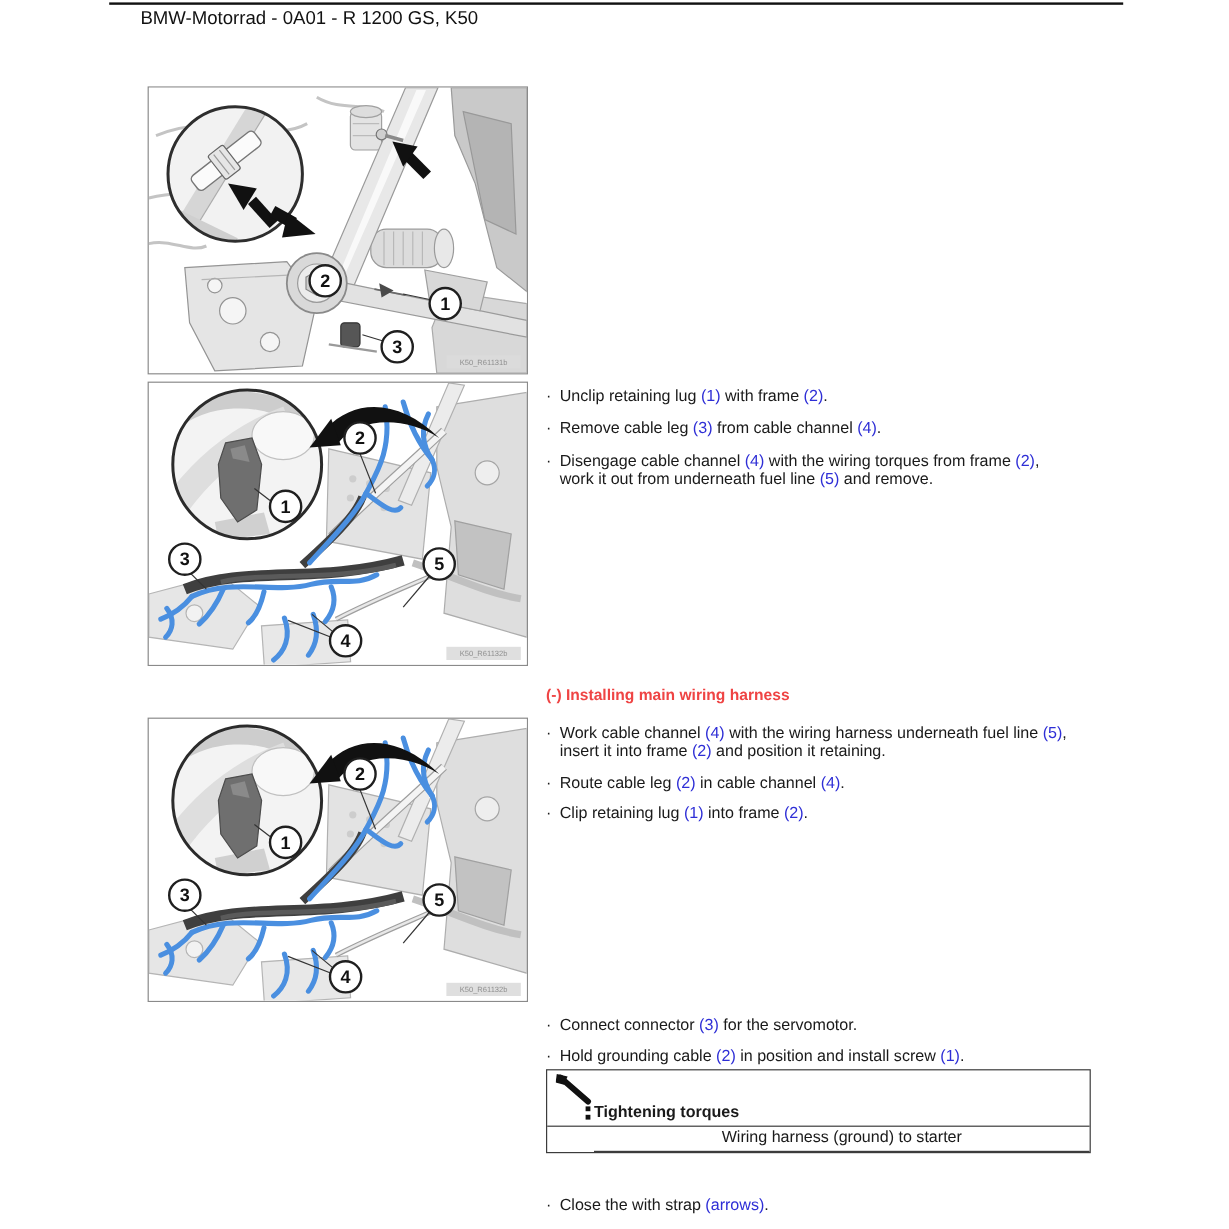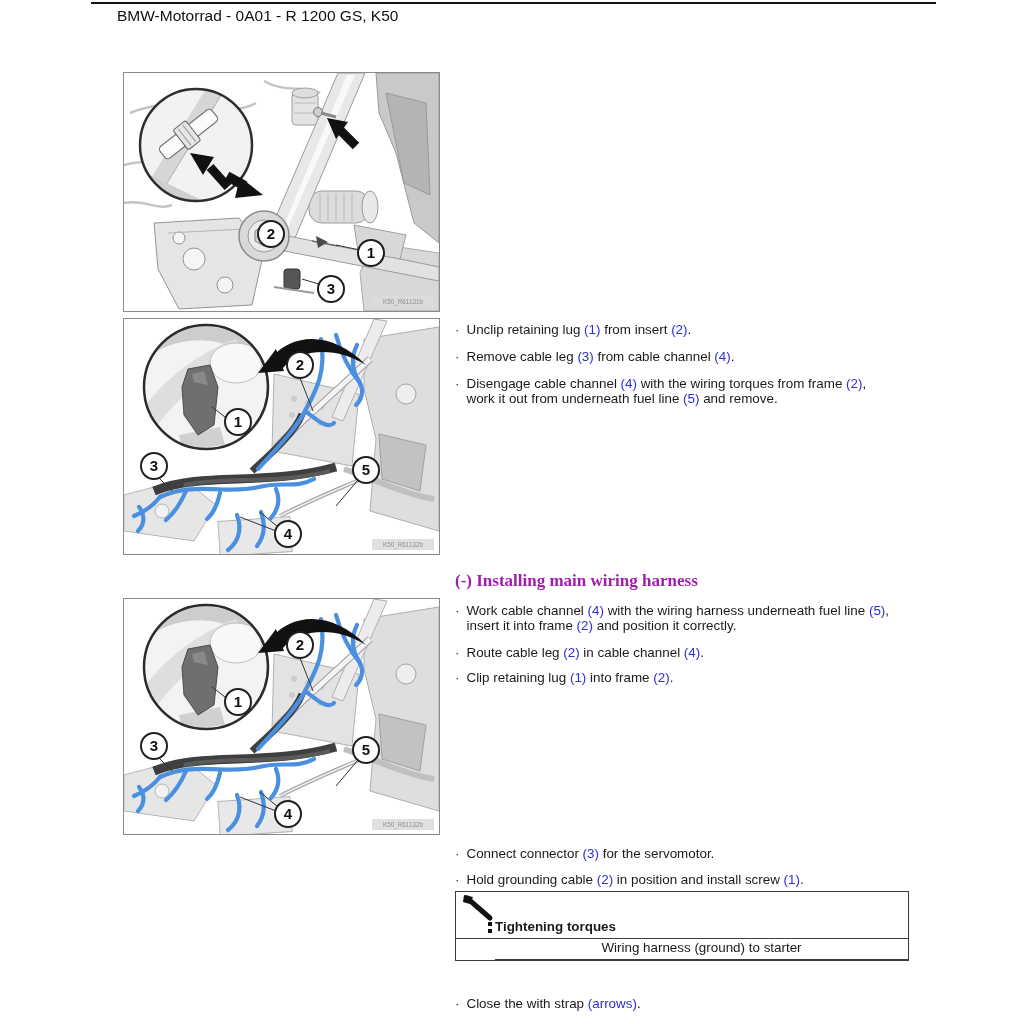--- a/index.html
+++ b/index.html
@@ -12,21 +12,21 @@
 
   .fig{position:absolute;left:123px;border:1px solid #8a8a8a;background:#fff;display:block;}
   .fig1{top:72px;}
   .fig2{top:318px;}
   .fig3{top:598px;}
 
   .bullet-row{position:absolute;left:455px;width:462px;display:flex;gap:7px;
     font-size:13.4px;line-height:14.5px;color:#1a1a1a;}
   .bullet-row .marker{flex:0 0 4px;color:#1a1a1a;}
   .ref{color:#2e2ed6;}
-  .install-heading{position:absolute;left:455px;top:571px;font-size:17px;font-weight:bold;color:#a21caf;white-space:nowrap;font-family:Liberation Serif, serif;}
+  .install-heading{position:absolute;left:455px;top:571px;font-size:13px;font-weight:bold;color:#ef4444;white-space:nowrap;}
 
   .torque-table{position:absolute;left:455px;top:891px;width:452px;border:1.5px solid #3c3c3c;background:#fff;font-size:13.4px;text-align:center;}
   .t-row1{position:relative;height:46px;border-bottom:1.5px solid #3c3c3c;}
   .t-row1 .t-title{position:absolute;left:39px;bottom:4px;font-weight:bold;}
   .t-row1 svg{position:absolute;left:7px;top:2px;}
   .t-row2{height:19px;border-bottom:1.5px solid #3c3c3c;font-weight:normal;padding:1px 4px 0 4px;margin-left:39px;}
   .t-row3{display:flex;height:22px;}
   .t-row3 .cell{padding:2px 4px 0 4px;box-sizing:border-box;}
   .t-row3 .c1{width:224px;border-right:1.5px solid #3c3c3c;}
   .t-row3 .c2{width:136px;border-right:1.5px solid #3c3c3c;}
@@ -248,36 +248,36 @@
 
   <svg class="fig fig2" width="315" height="235" viewBox="0 0 315 235">
     <use href="#figB"></use>
   </svg>
   <svg class="fig fig3" width="315" height="235" viewBox="0 0 315 235">
     <use href="#figB"></use>
   </svg>
 
   <div class="bullet-row" style="top:323px">
     <span class="marker">·</span>
-    <span class="step-text"><span>Unclip retaining lug </span><span class="ref">(1)</span><span> from insert </span><span class="ref">(2)</span><span>.</span></span>
+    <span class="step-text"><span>Unclip retaining lug </span><span class="ref">(1)</span><span> with frame </span><span class="ref">(2)</span><span>.</span></span>
   </div>
   <div class="bullet-row" style="top:350px">
     <span class="marker">·</span>
     <span class="step-text"><span>Remove cable leg </span><span class="ref">(3)</span><span> from cable channel </span><span class="ref">(4)</span><span>.</span></span>
   </div>
   <div class="bullet-row" style="top:377px">
     <span class="marker">·</span>
     <span class="step-text"><span>Disengage cable channel </span><span class="ref">(4)</span><span> with the wiring torques from frame </span><span class="ref">(2)</span><span>,</span><br><span>work it out from underneath fuel line </span><span class="ref">(5)</span><span> and remove.</span></span>
   </div>
 
   <div class="install-heading">(-) Installing main wiring harness</div>
 
   <div class="bullet-row" style="top:604px">
     <span class="marker">·</span>
-    <span class="step-text"><span>Work cable channel </span><span class="ref">(4)</span><span> with the wiring harness underneath fuel line </span><span class="ref">(5)</span><span>,</span><br><span>insert it into frame </span><span class="ref">(2)</span><span> and position it correctly.</span></span>
+    <span class="step-text"><span>Work cable channel </span><span class="ref">(4)</span><span> with the wiring harness underneath fuel line </span><span class="ref">(5)</span><span>,</span><br><span>insert it into frame </span><span class="ref">(2)</span><span> and position it retaining.</span></span>
   </div>
   <div class="bullet-row" style="top:646px">
     <span class="marker">·</span>
     <span class="step-text"><span>Route cable leg </span><span class="ref">(2)</span><span> in cable channel </span><span class="ref">(4)</span><span>.</span></span>
   </div>
   <div class="bullet-row" style="top:671px">
     <span class="marker">·</span>
     <span class="step-text"><span>Clip retaining lug </span><span class="ref">(1)</span><span> into frame </span><span class="ref">(2)</span><span>.</span></span>
   </div>
 

